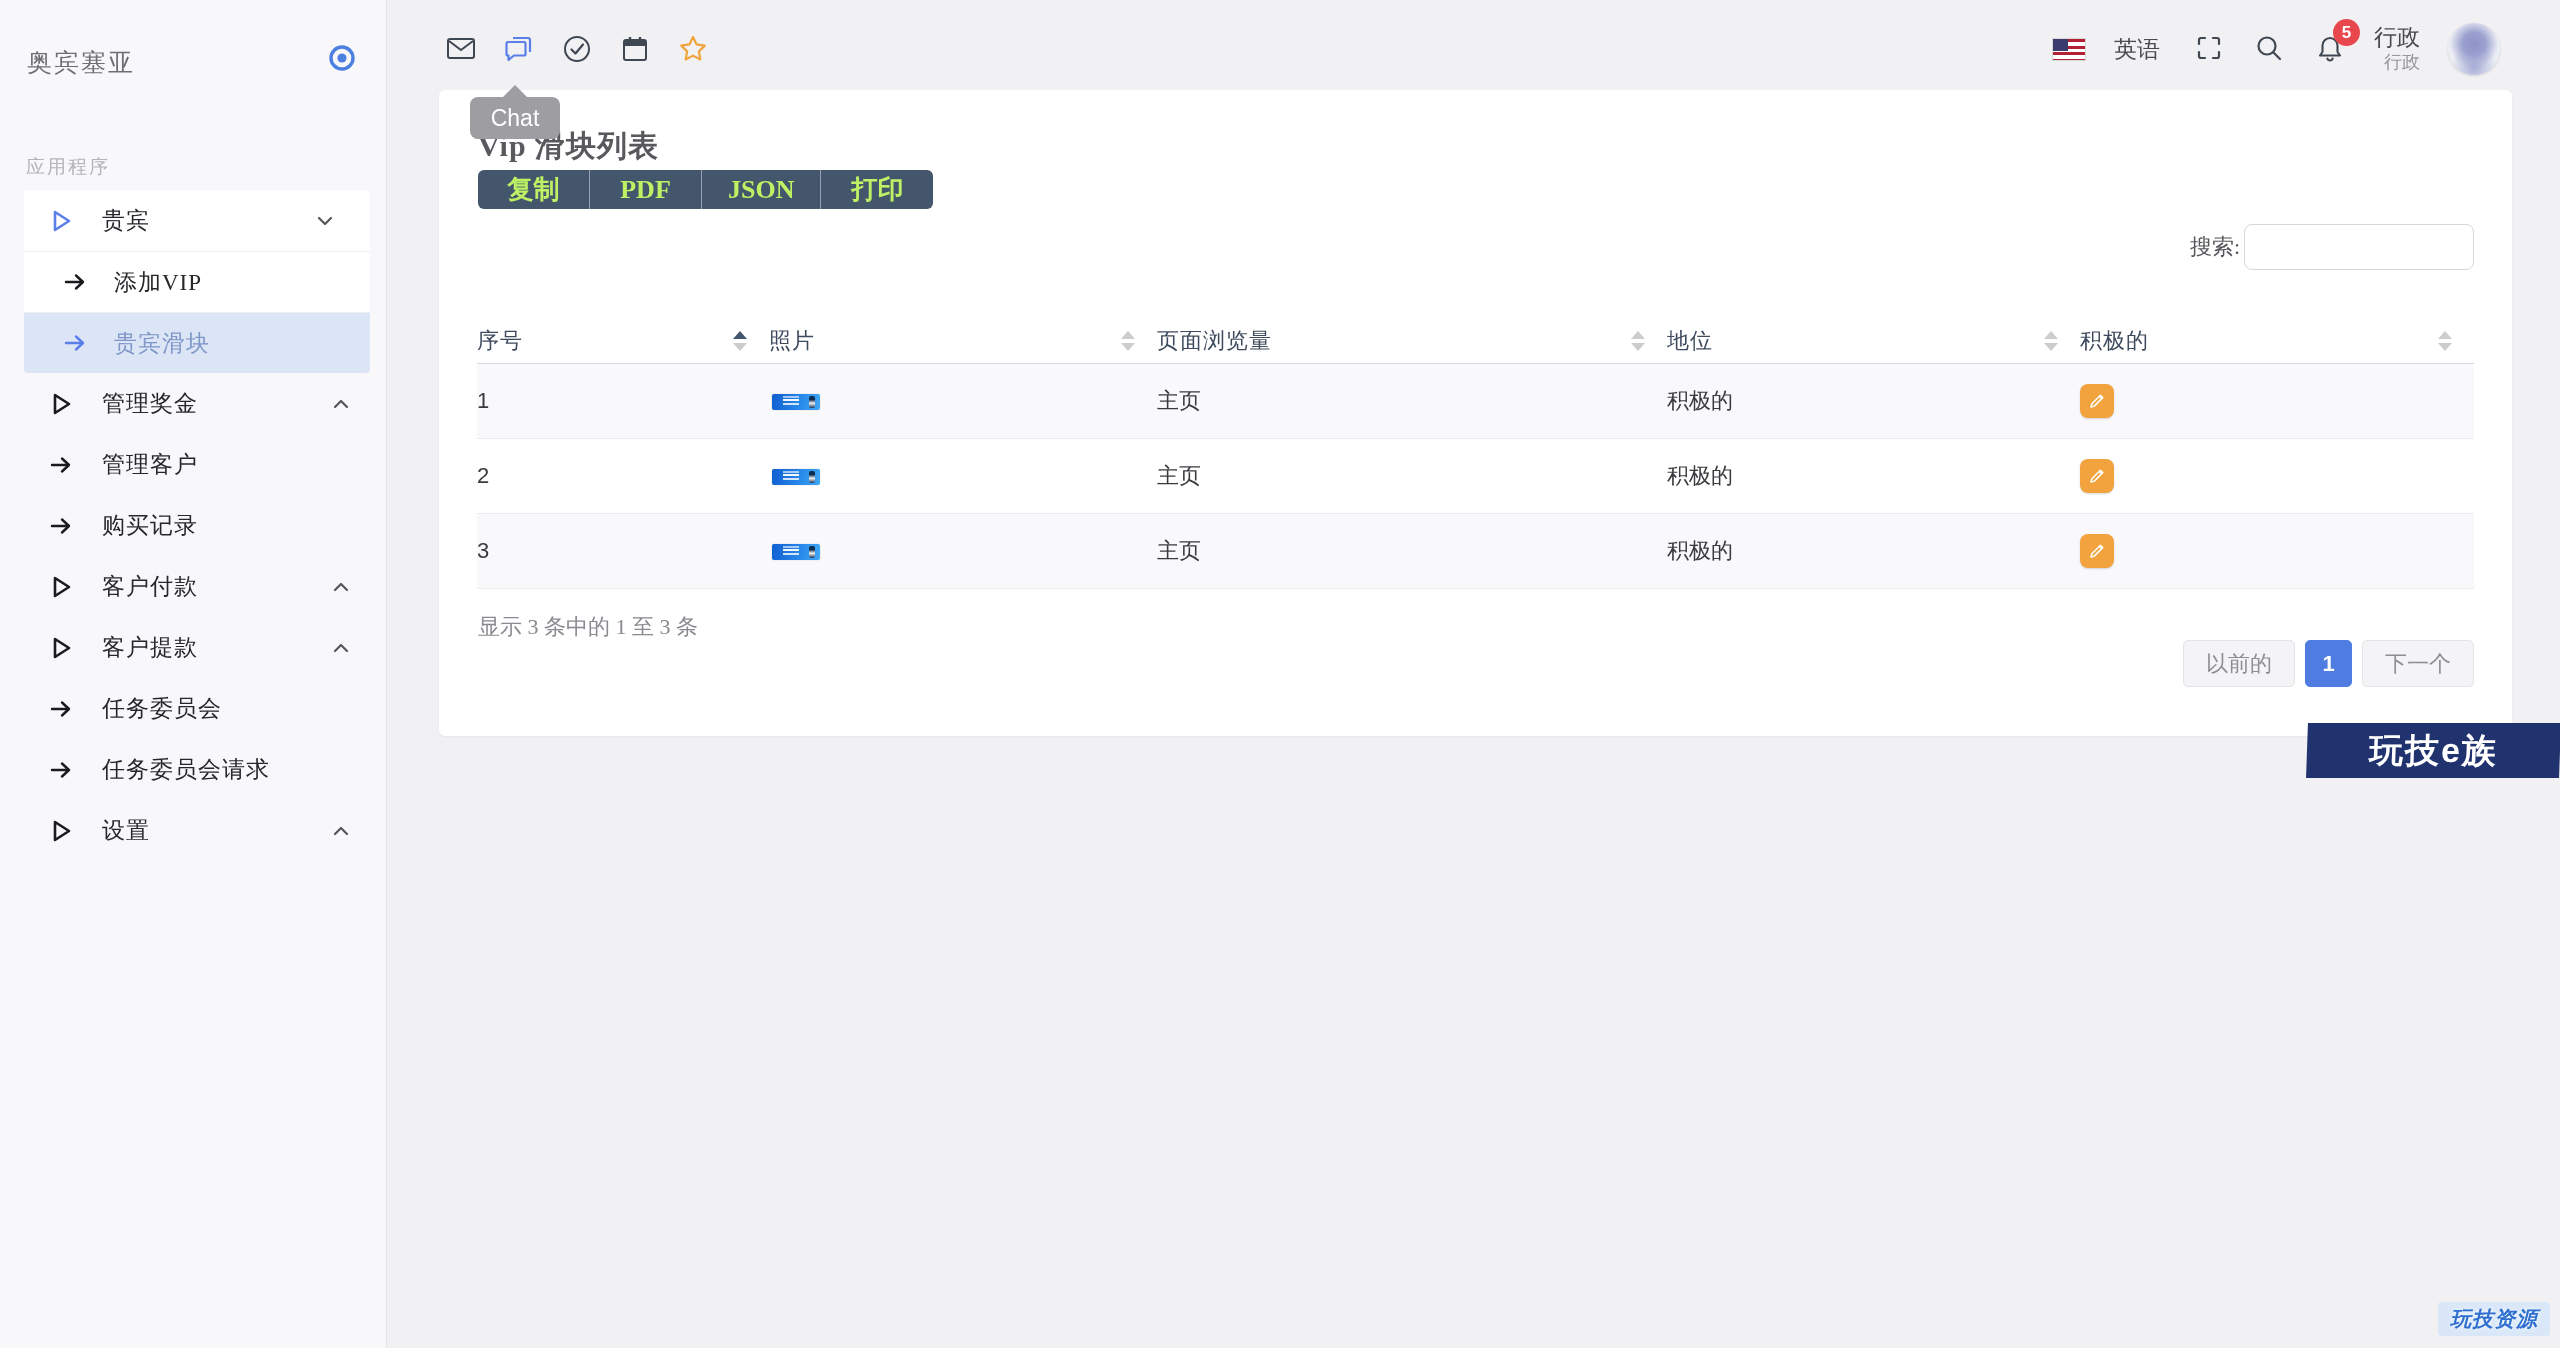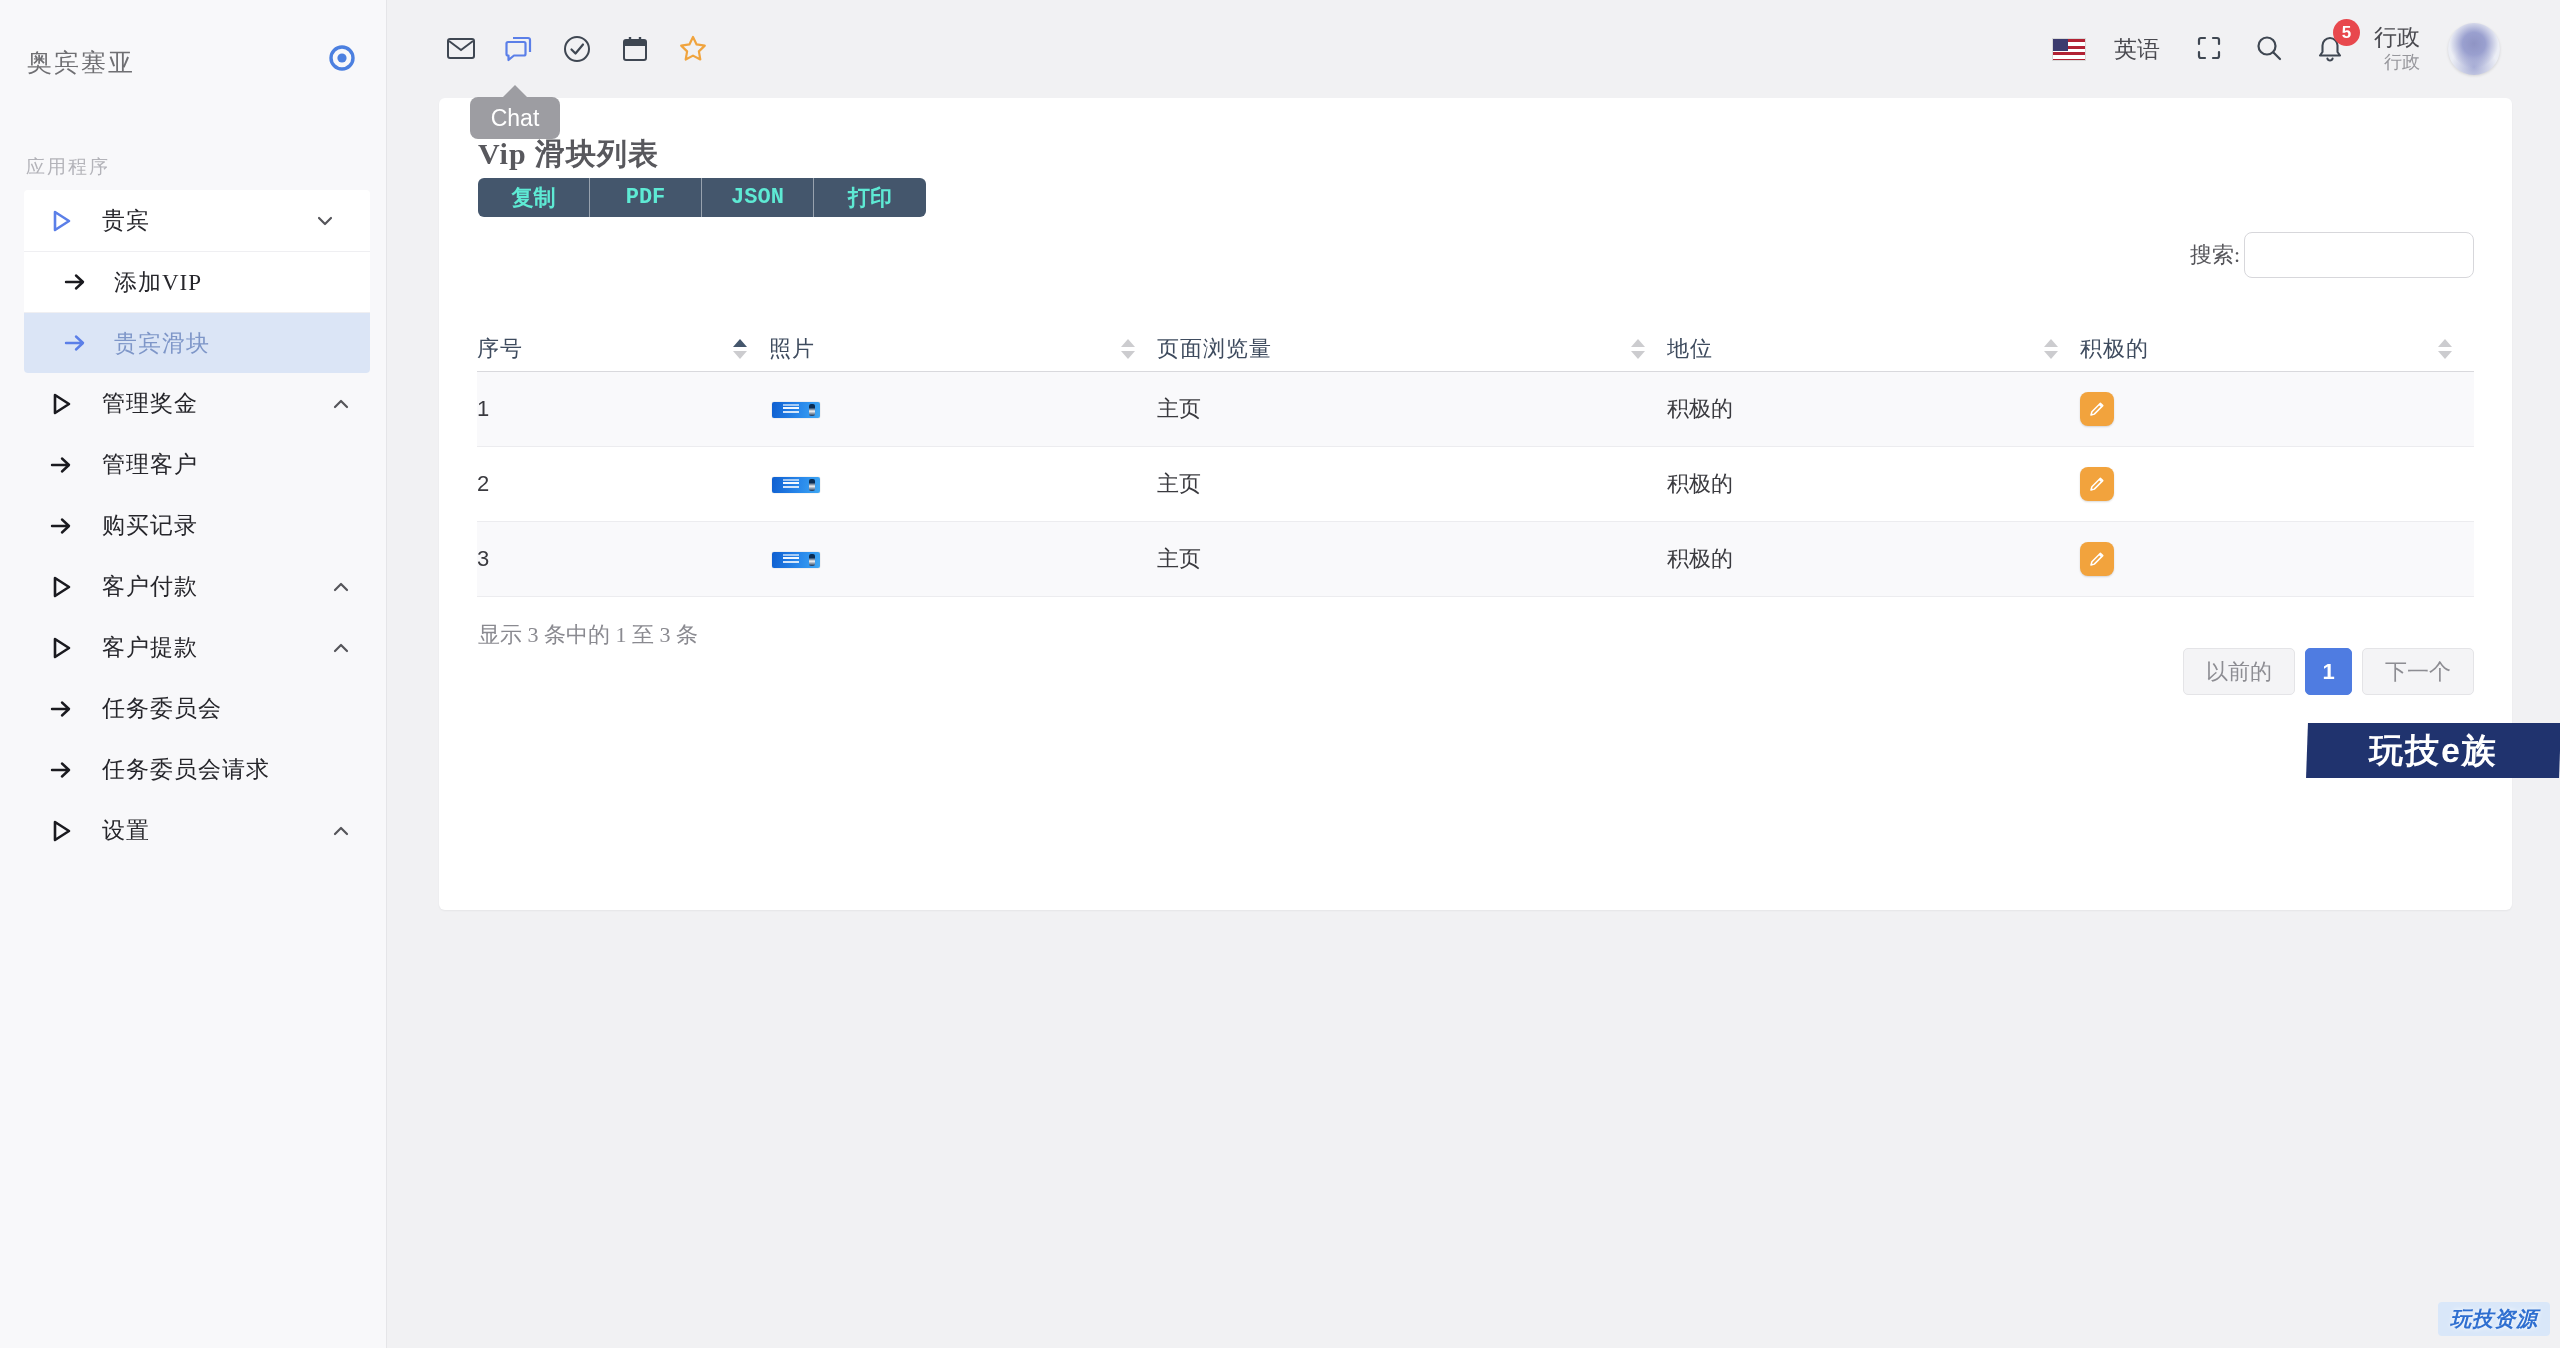--- a/index.html
+++ b/index.html
@@ -86,34 +86,34 @@
     display:flex; align-items:center; justify-content:center;
   }
   .tooltip::before {
     content:""; position:absolute; top:-12px; left:32px;
     border-left:13px solid transparent; border-right:13px solid transparent;
     border-bottom:13px solid #9d9da2;
   }
 
   
   .card {
-    position:absolute; left:439px; top:98px; width:2073px; height:812px;
+    position:absolute; left:439px; top:90px; width:2073px; height:646px;
     background:#ffffff; border-radius:6px; box-shadow:0 1px 2px rgba(0,0,0,.05); z-index:4;
   }
   .page-title {
     position:absolute; left:39px; top:36px; font-size:30px; color:#58585d;
     font-family:"Liberation Serif", serif; letter-spacing:1px;
   }
   .export-group {
     position:absolute; left:39px; top:80px; display:inline-flex;
     background:#44566c; border-radius:6px; overflow:hidden; height:39px;
   }
   .export-btn {
-    min-width:112px; padding:0 26px; border:none; background:transparent; color:#5eead4;
-    font-size:22px; font-weight:bold; font-family:Liberation Mono, monospace;
+    min-width:112px; padding:0 26px; border:none; background:transparent; color:#bef264;
+    font-size:26px; font-weight:bold; font-family:Liberation Serif, serif;
     border-right:1px solid rgba(255,255,255,.45); cursor:pointer; display:flex; align-items:center; justify-content:center;
   }
   .export-btn:last-child { border-right:none; }
 
   .search-row { position:absolute; right:38px; top:134px; display:flex; align-items:center; gap:4px; }
   .search-label { font-size:22px; color:#55555a; font-family:"Liberation Serif", serif; }
   .search-input {
     width:230px; height:46px; border:1px solid #d7d7db; border-radius:8px; background:#fff;
     font-size:21px; padding:0 12px; outline:none;
   }

